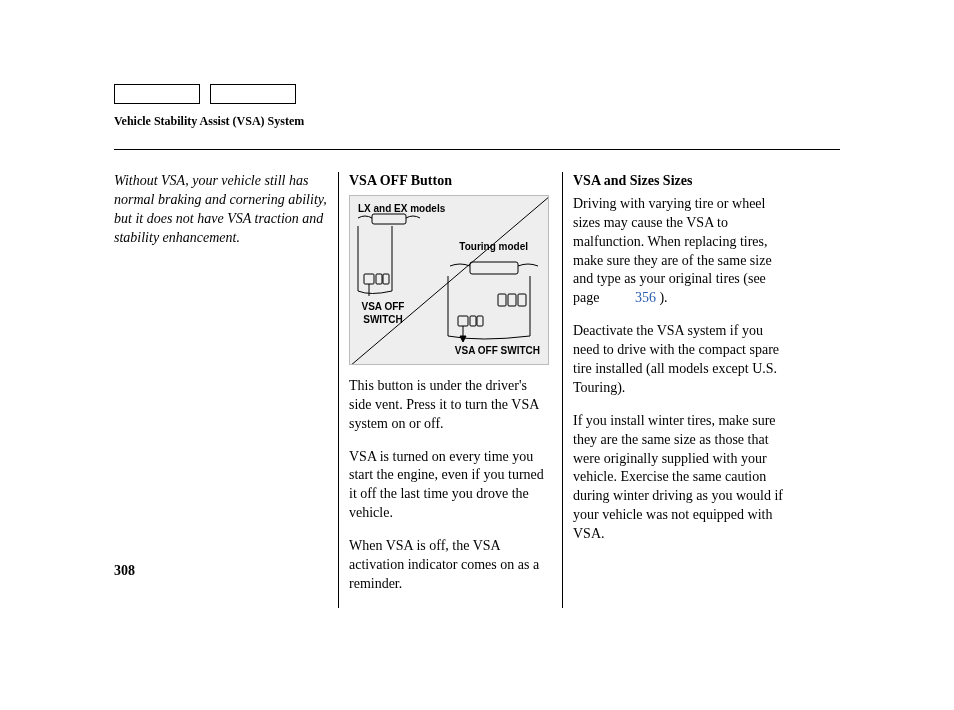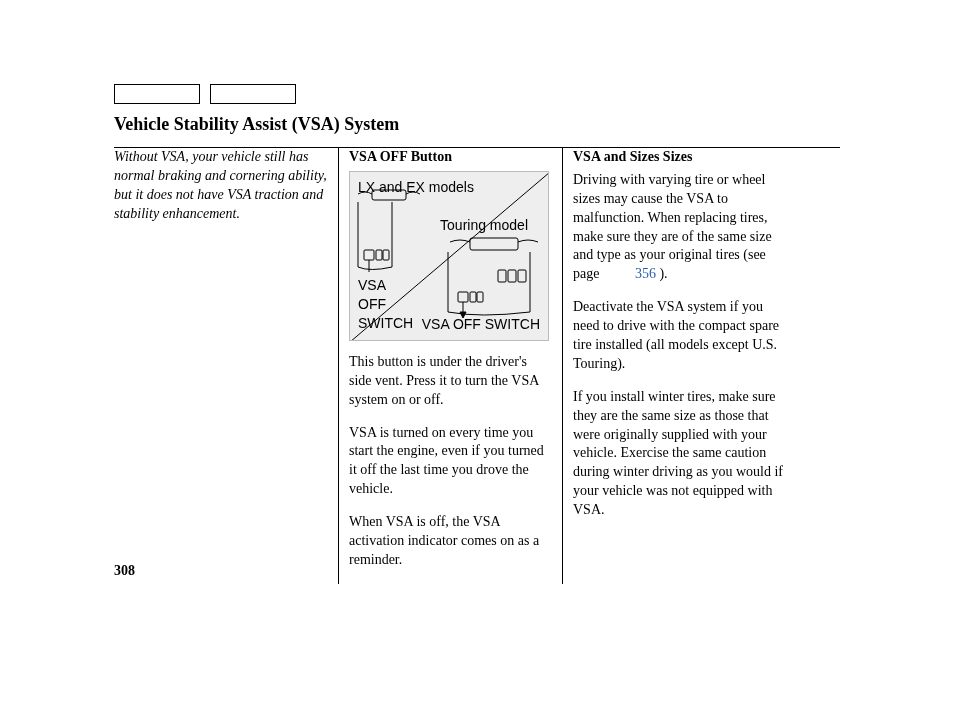--- a/index.html
+++ b/index.html
@@ -12,40 +12,41 @@
     position: relative;
     padding: 84px 114px 0 114px;
   }
   .top-boxes { display: flex; gap: 10px; margin-bottom: 10px; }
   .top-box {
     border: 1.5px solid #000;
     width: 86px; height: 20px;
   }
   .page-title {
     font-weight: bold;
-    font-size: 18px;
-    padding-bottom: 12px;
+    font-size: 12px;
+    padding-bottom: 20px;
     border-bottom: 1.5px solid #000;
+    margin-bottom: 22px;
   }
   .columns { display: flex; gap: 0; }
   .col { font-size: 14px; line-height: 1.35; }
   .col1 { width: 224px; padding-right: 8px; font-style: italic; }
   .col2 { width: 224px; border-left: 1px solid #000; padding: 0 10px 0 10px; }
   .col3 { width: 224px; border-left: 1px solid #000; padding-left: 10px; }
   .subhead { font-weight: bold; font-size: 14px; margin-bottom: 4px; }
   .diagram {
     background: #eee;
     border: 1px solid #bbb;
     width: 200px; height: 170px;
     position: relative;
     margin-bottom: 12px;
     overflow: hidden;
   }
   .diagram svg { position: absolute; top:0; left:0; }
-  .dl { font-family: Arial, Helvetica, sans-serif; font-weight: normal; font-size: 14px; position: absolute; }
+  .dl { font-family: Arial, Helvetica, sans-serif; font-weight: bold; font-size: 10px; position: absolute; text-align: center; }
   .para { margin-bottom: 14px; }
   .link { color: #2a5db0; margin-left: 32px; }
   .page-num {
     position: absolute;
     left: 114px;
     top: 563px;
     font-weight: bold;
     font-size: 14px;
   }
 </style>

